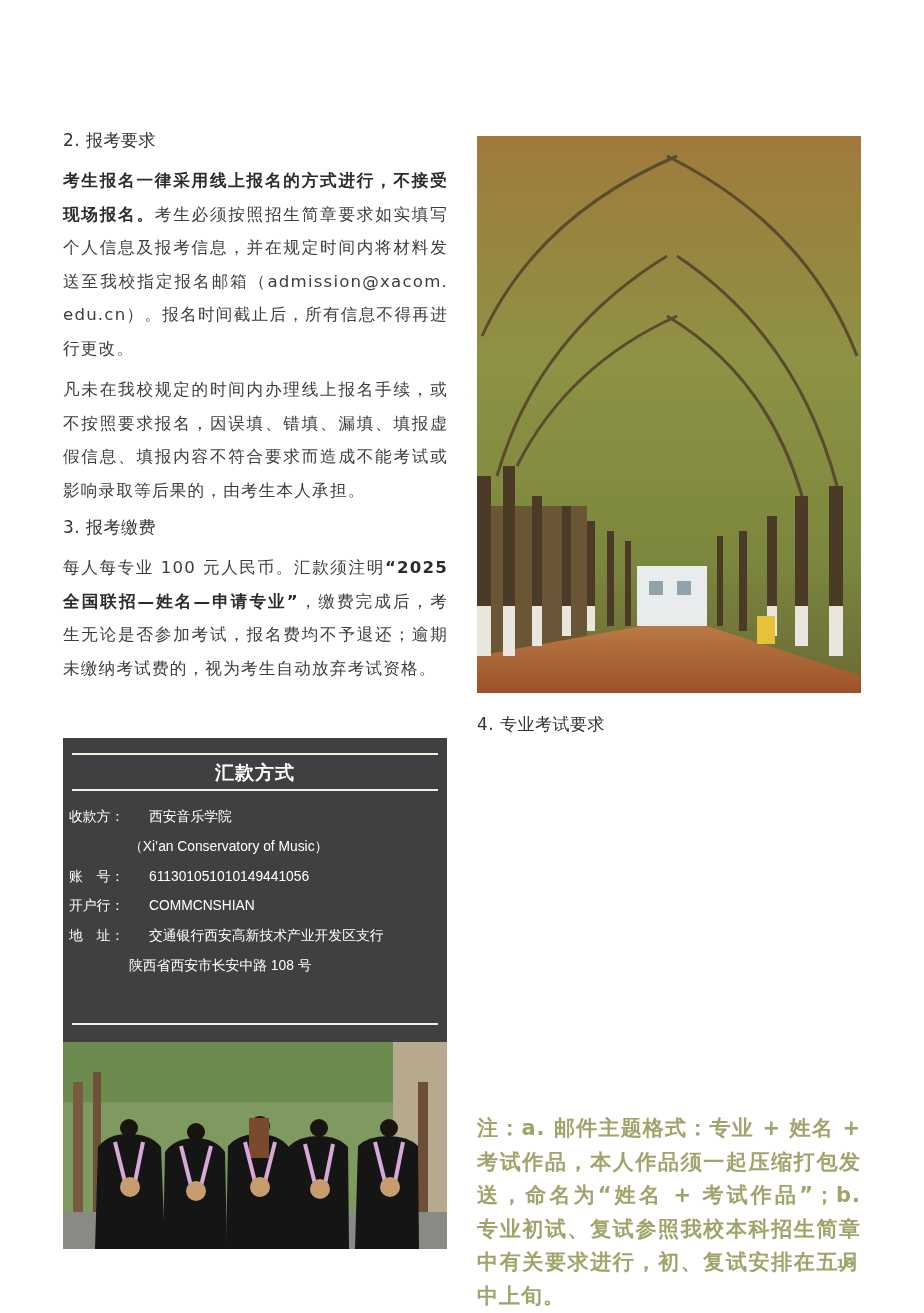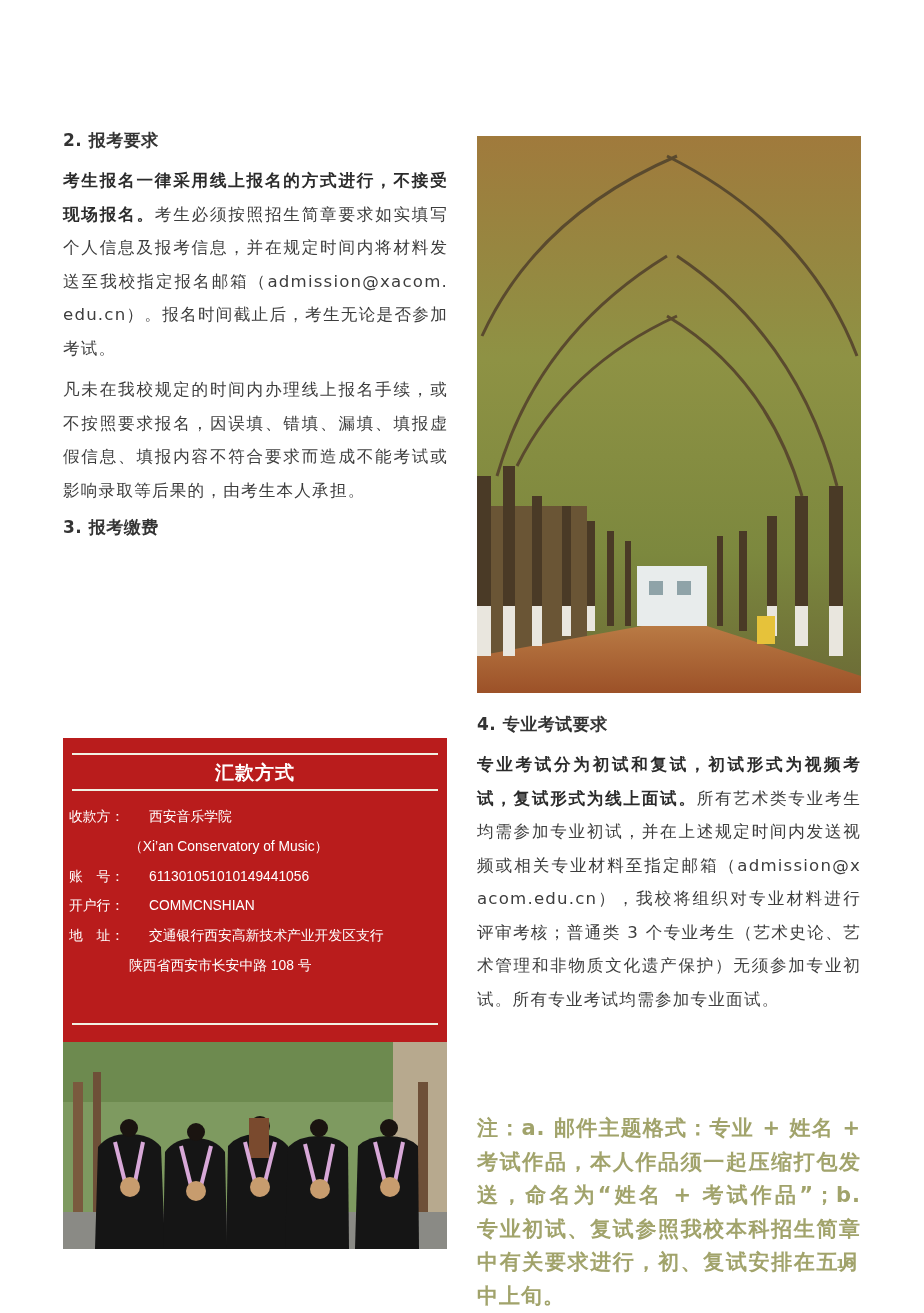--- a/index.html
+++ b/index.html
@@ -2,29 +2,29 @@
 <html><head>
   <meta charset="utf-8">
   <style>
     html, body { margin: 0; padding: 0; }
     body {
       width: 924px; height: 1313px; background: #ffffff; position: relative; overflow: hidden;
       font-family: "DejaVu Sans", "Liberation Sans", sans-serif; color: #3a3a3a;
     }
     .col-left { position: absolute; left: 63px; top: 128px; width: 385px; }
     .col-right { position: absolute; left: 477px; top: 136px; width: 384px; }
-    .sec-title { font-size: 17px; font-weight: bold; color: #333; margin: 0 0 12px 0; line-height: 24px; letter-spacing: 0.5px; }
+    .sec-title { font-size: 17px; font-weight: normal; color: #333; margin: 0 0 12px 0; line-height: 24px; letter-spacing: 0.5px; }
     .para { font-size: 16.6px; line-height: 33.5px; margin: 0 0 8px 0; text-align: justify; letter-spacing: 1.2px; color: #3d3d3d; word-break: break-all; }
     .para b { font-weight: bold; color: #2b2b2b; }
     .s2-title { margin-top: 0; }
     .s3-title { margin-top: 7px; }
 
     .remit-box {
       position: absolute; left: 63px; top: 738px; width: 384px; height: 304px;
-      background: #b91c1c; color: #fff; font-family: "Liberation Sans", "DejaVu Sans", sans-serif;
+      background: #404040; color: #fff; font-family: "Liberation Sans", "DejaVu Sans", sans-serif;
     }
     .remit-line { position: absolute; left: 9px; right: 9px; height: 2px; background: #f1f0e2; }
     .remit-title { position: absolute; left: 0; right: 0; top: 22px; text-align: center; font-size: 19px; font-weight: bold; letter-spacing: 1px; }
     .remit-row { position: absolute; left: 6px; font-size: 13.8px; line-height: 20px; white-space: nowrap; }
     .remit-label { display: inline-block; width: 80px; }
     .remit-indent { position: absolute; left: 66px; font-size: 13.8px; line-height: 20px; white-space: nowrap; text-align: center; }
 
     .photo-grad {
       position: absolute; left: 63px; top: 1042px; width: 384px; height: 207px; overflow: hidden;
       background: linear-gradient(180deg, #6f8b55 0%, #8bab6a 35%, #9aa98a 60%, #8e8e88 100%);
@@ -35,23 +35,24 @@
     }
 
     .note { position: absolute; left: 477px; top: 1091px; width: 384px; font-size: 21px; line-height: 33.5px; color: #a1a36b; font-weight: bold; letter-spacing: 1px; text-align: justify; word-break: break-all; }
     .page-num { position: absolute; left: 836px; top: 1256px; font-size: 13px; font-weight: bold; color: #a1a36b; }
   </style>
 </head>
 <body>
 
 <div class="col-left">
   <h2 class="sec-title s2-title">2. 报考要求</h2>
-  <p class="para"><b>考生报名一律采用线上报名的方式进行，不接受现场报名。</b><span>考生必须按照招生简章要求如实填写个人信息及报考信息，并在规定时间内将材料发送至我校指定报名邮箱（admission@xacom.edu.cn）。报名时间截止后，考生无论是否参加考试。</span></p>
+  <p class="para"><b>考生报名一律采用线上报名的方式进行，不接受现场报名。</b><span>考生必须按照招生简章要求如实填写个人信息及报考信息，并在规定时间内将材料发送至我校指定报名邮箱（admission@xacom.edu.cn）。报名时间截止后，所有信息不得再进行更改。</span></p>
   <p class="para">凡未在我校规定的时间内办理线上报名手续，或不按照要求报名，因误填、错填、漏填、填报虚假信息、填报内容不符合要求而造成不能考试或影响录取等后果的，由考生本人承担。</p>
   <h2 class="sec-title s3-title">3. 报考缴费</h2>
+  <p class="para"><span>每人每专业 100 元人民币。汇款须注明</span><b>“2025 全国联招—姓名—申请专业”</b><span>，缴费完成后，考生无论是否参加考试，报名费均不予退还；逾期未缴纳考试费的，视为考生自动放弃考试资格。</span></p>
 </div>
 
 <div class="remit-box">
   <div class="remit-line" style="top:15px"></div>
   <div class="remit-title">汇款方式</div>
   <div class="remit-line" style="top:51px"></div>
 
   <div class="remit-row" style="top:69px"><span class="remit-label">收款方：</span><span>西安音乐学院</span></div>
   <div class="remit-indent" style="top:99px">（Xi’an Conservatory of Music）</div>
   <div class="remit-row" style="top:129px"><span class="remit-label">账　号：</span><span>611301051010149441056</span></div>
@@ -159,17 +160,16 @@
       <path d="M325 360 Q290 240 190 180"></path>
       <path d="M5 200 Q60 80 200 20"></path>
       <path d="M380 220 Q330 90 190 20"></path>
     </g>
     <rect x="280" y="480" width="18" height="28" fill="#e6c23a"></rect>
   </svg>
 </div>
 
 <div class="col-right" style="top:712px">
   <h2 class="sec-title">4. 专业考试要求</h2>
-  <p class="para"><b>专业考试分为初试和复试，初试形式为视频考试，复试形式为线上面试。</b><span>所有艺术类专业考生均需参加专业初试，并在上述规定时间内发送视频或相关专业材料至指定邮箱（admission@xacom.edu.cn），我校将组织对专业材料进行评审考核；普通类 3 个专业考生（艺术史论、艺术管理和非物质文化遗产保护）无须参加专业初试。所有专业考试均需参加专业面试。</span></p>
 </div>
 
 <p class="note">注：a. 邮件主题格式：专业 + 姓名 + 考试作品，本人作品须一起压缩打包发送，命名为“姓名 + 考试作品”；b. 专业初试、复试参照我校本科招生简章中有关要求进行，初、复试安排在五月中上旬。</p>
 <div class="page-num">10</div>
 
 </body></html>

